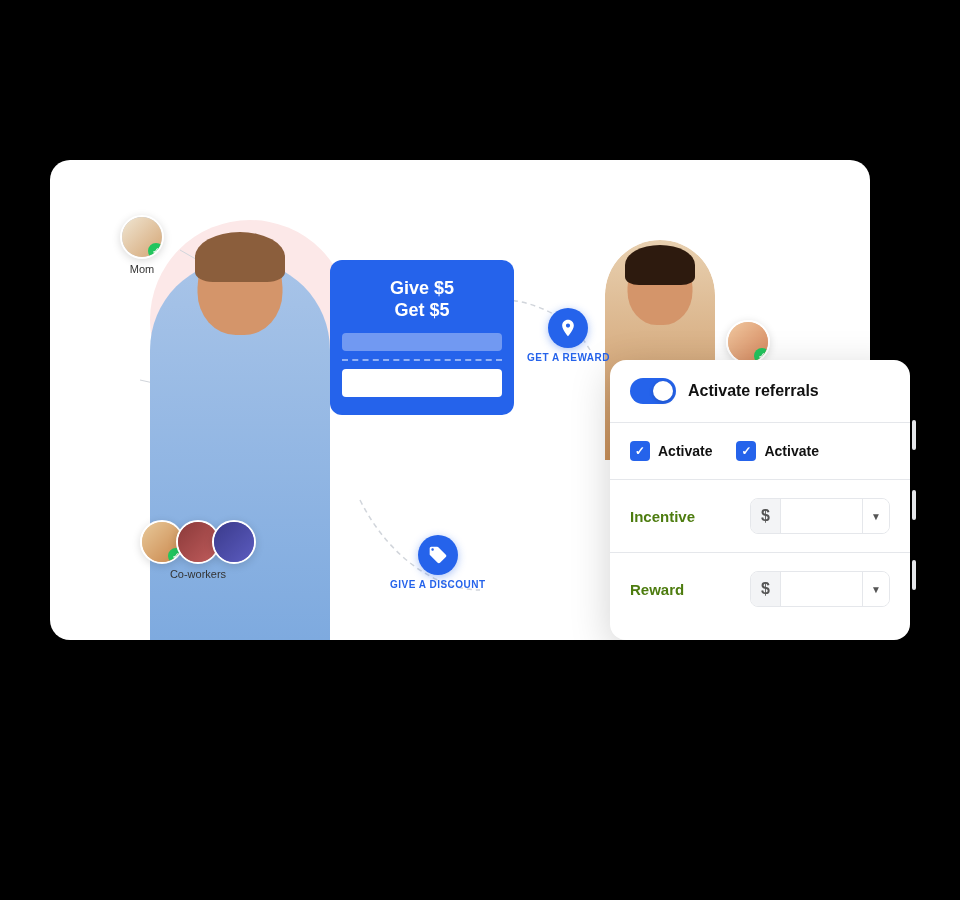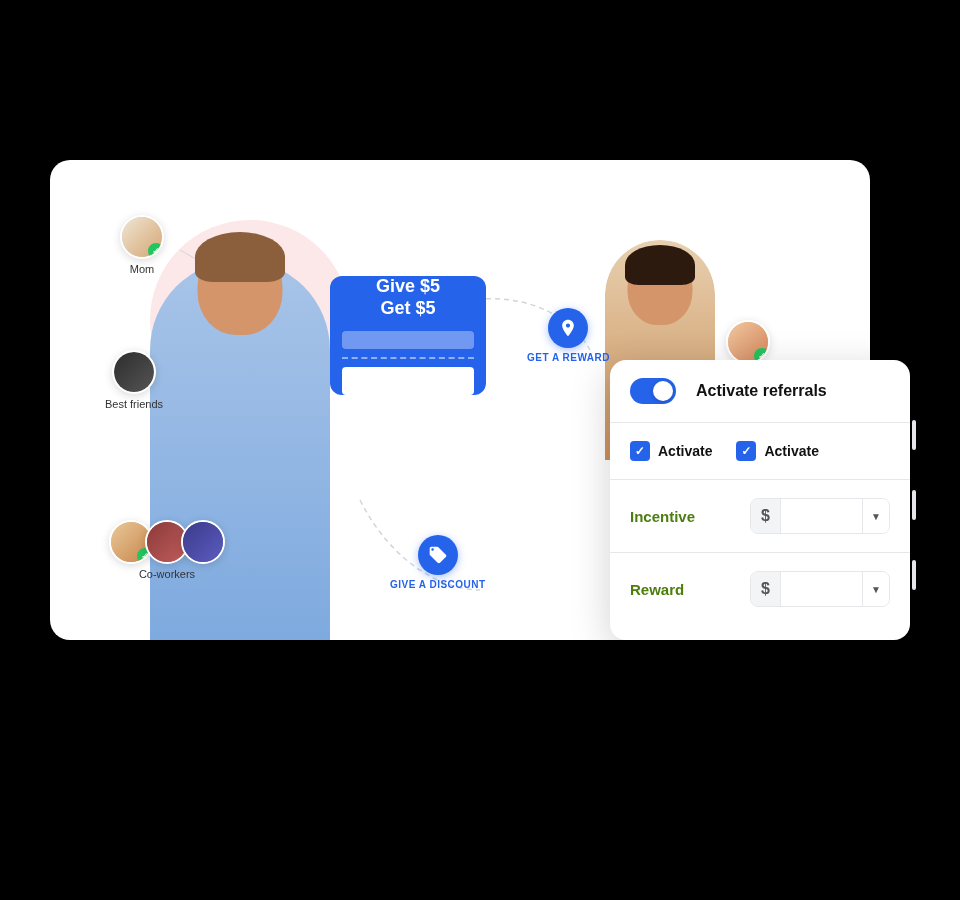--- a/index.html
+++ b/index.html
@@ -61,26 +61,26 @@
       left: 100px;
       width: 200px;
       height: 200px;
       background: #fce8e8;
       border-radius: 50%;
     }
 
     
     .referral-card {
       position: absolute;
-      top: 116px;
+      top: 100px;
       left: 280px;
-      width: 156px;
+      width: 184px;
       background: #2563eb;
       border-radius: 12px;
-      padding: 0 12px;
+      padding: 18px 12px;
       color: #fff;
       text-align: center;
     }
 
     .referral-card-title {
       font-size: 18px;
       font-weight: 800;
       line-height: 1.2;
       margin-bottom: 12px;
     }
@@ -205,21 +205,21 @@
       border-bottom: 1px solid #e5e7eb;
     }
 
     .panel-section:last-child {
       border-bottom: none;
     }
 
     .activate-row {
       display: flex;
       align-items: center;
-      gap: 20px;
+      gap: 12px;
     }
 
     .toggle-switch {
       width: 46px;
       height: 26px;
       background: #2563eb;
       border-radius: 13px;
       position: relative;
       flex-shrink: 0;
     }
@@ -413,28 +413,22 @@
         </div>
       </div>
 
       <div class="person-chip" style="top:55px;left:70px;justify-content:flex-end;">
         <div class="person-avatar checked">
           <div class="person-avatar-inner av-mom"></div>
         </div>
         <span class="person-label">Mom</span>
       </div>
 
-      <div class="person-chip" style="top:190px;left:55px;">
-        <div class="person-avatar">
-          <div class="person-avatar-inner av-bf1"></div>
-        </div>
-        <span class="person-label">Best friends</span>
-      </div>
-
-      <div class="person-chip" style="bottom:60px;left:59px;">
+
+      <div class="person-chip" style="bottom:60px;left:90px;">
         <div class="avatar-group">
           <div class="person-avatar checked av-cw1">
             <div class="person-avatar-inner av-cw1"></div>
           </div>
           <div class="person-avatar av-cw2">
             <div class="person-avatar-inner av-cw2"></div>
           </div>
           <div class="person-avatar av-cw3">
             <div class="person-avatar-inner av-cw3"></div>
           </div>

